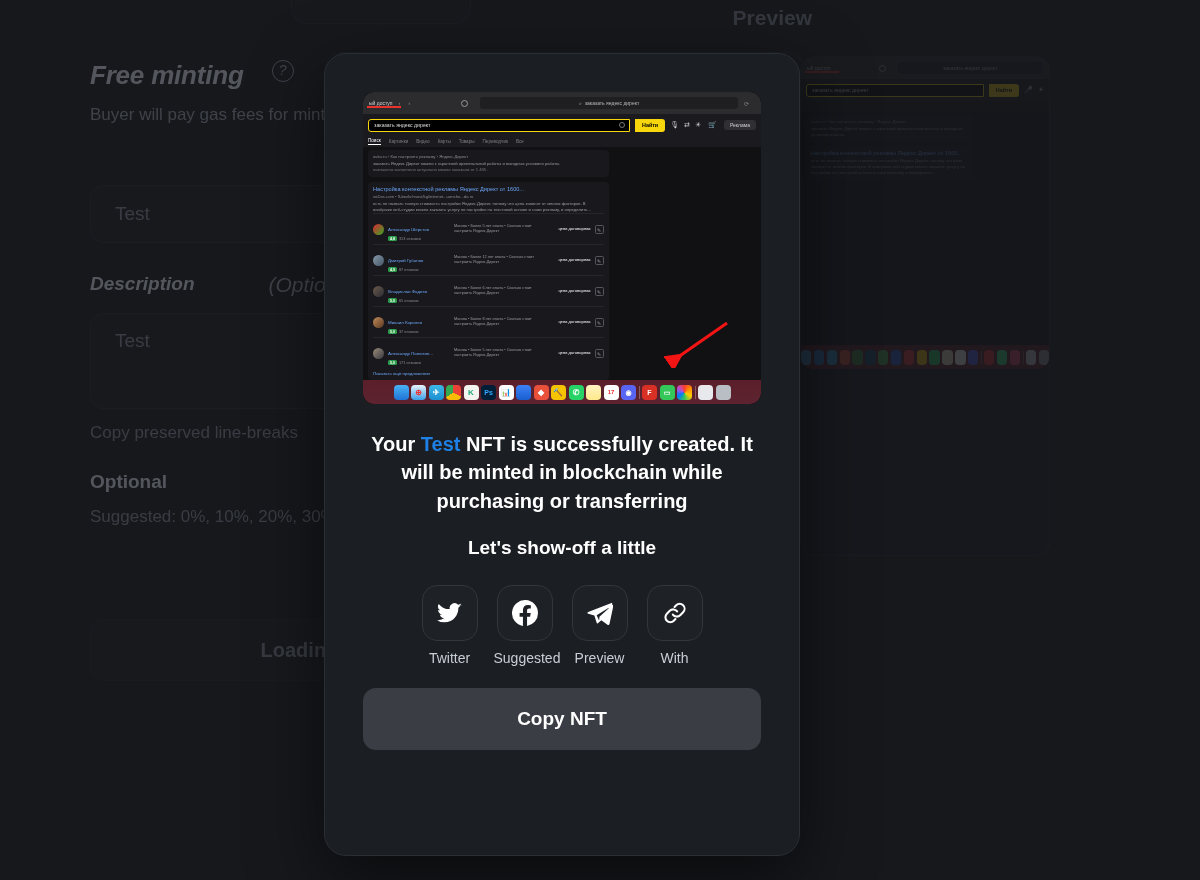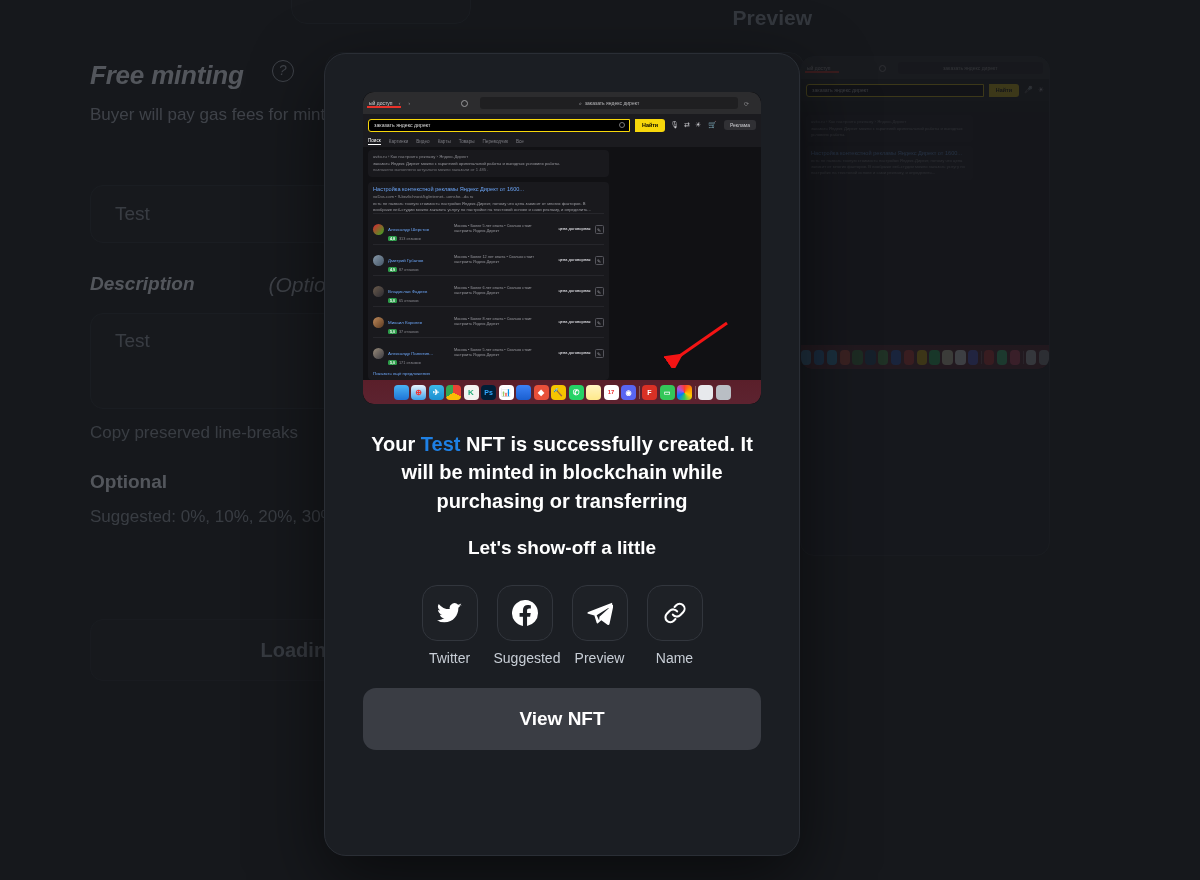--- a/index.html
+++ b/index.html
@@ -523,18 +523,18 @@
     </div>
 
 
     <div class="share-item">
       <div class="share-btn">
         <svg width="26" height="26" viewBox="0 0 24 24" fill="none" stroke="#fff" stroke-width="1.9" stroke-linecap="round">
           <path d="M10 13.5a4.5 4.5 0 0 0 6.8.5l2.7-2.7a4.5 4.5 0 0 0-6.4-6.4l-1.5 1.5"></path>
           <path d="M14 10.5a4.5 4.5 0 0 0-6.8-.5L4.5 12.7a4.5 4.5 0 0 0 6.4 6.4l1.5-1.5"></path>
         </svg>
       </div>
-      <div class="share-lab">Name</div>
+      <div class="share-lab">With</div>
     </div>
   </div>
 
-  <div class="m-btn primary">View NFT</div>
+  <div class="m-btn primary">Copy NFT</div>
 </div>
 
 </body></html>

